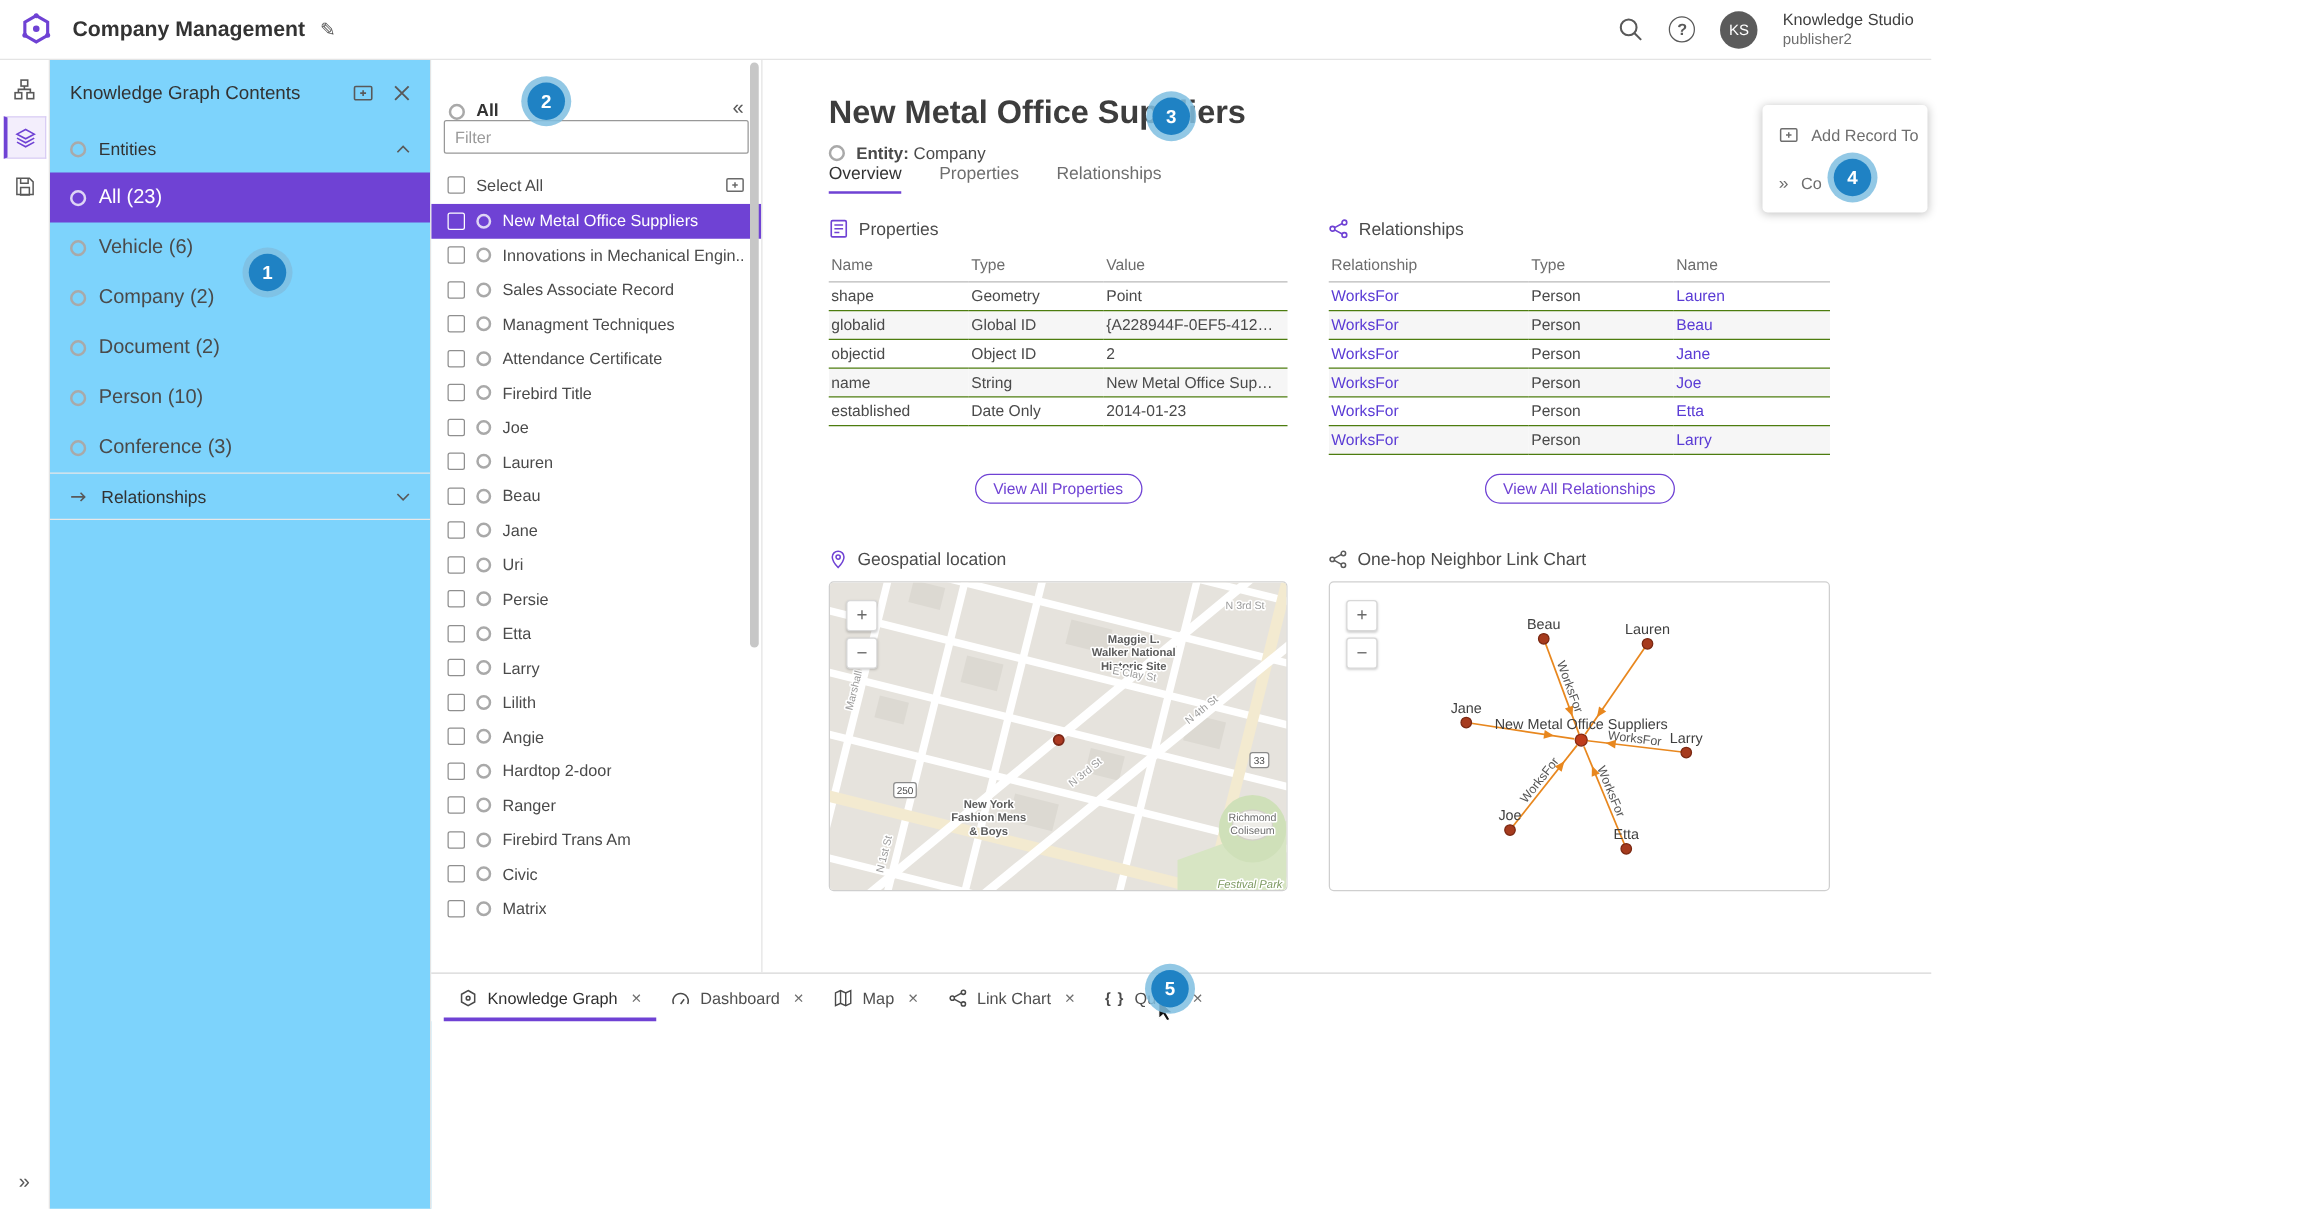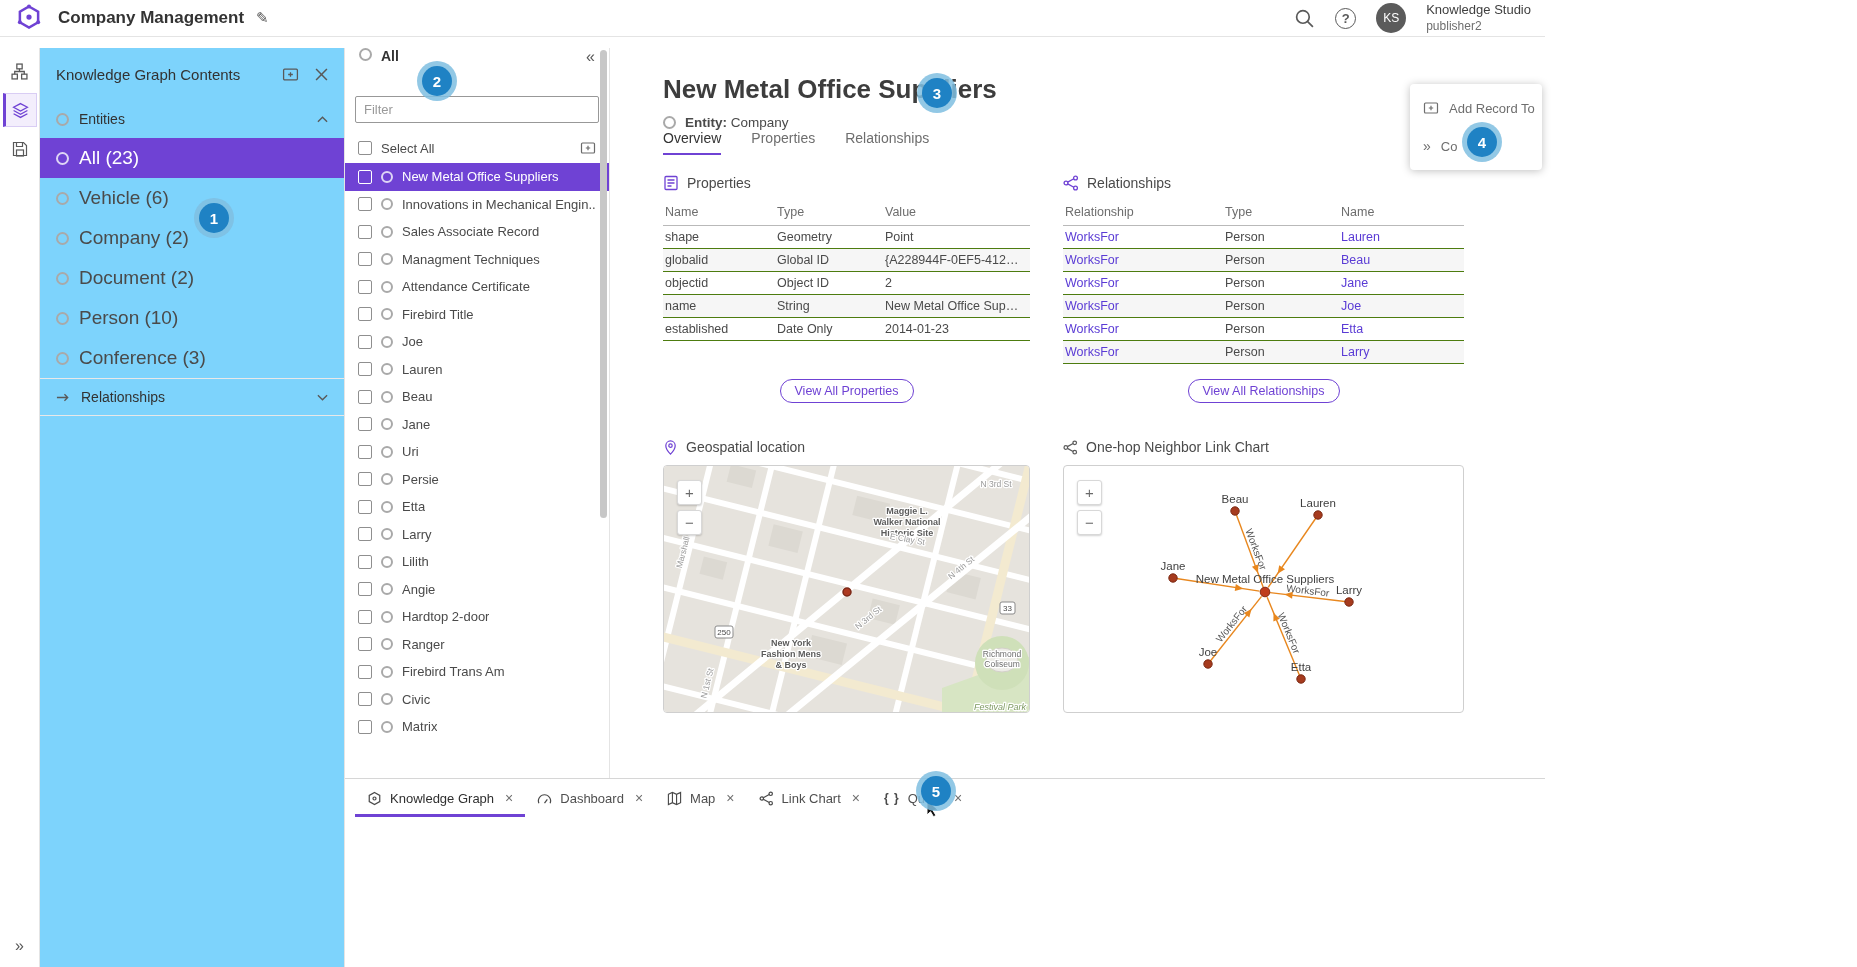--- a/index.html
+++ b/index.html
@@ -1,21 +1,21 @@
 <!DOCTYPE html>
 <html><head>
 <meta charset="utf-8">
 <style>
   * { box-sizing: border-box; margin: 0; padding: 0; }
   html,body { width:1857px; height:967px; background:#fff; overflow:hidden;
     font-family:"Liberation Sans", sans-serif; color:#4a4a4a; }
   .app { position:absolute; left:0; top:0; width:1545px; height:967px; background:#fff; }
 
   
-  .topbar { position:absolute; left:0; top:0; width:100%; height:37px; background:#fff;
+  .topbar { position:absolute; left:0; top:0; width:100%; height:48px; background:#fff;
     border-bottom:1px solid #e4e4e4; display:flex; align-items:center; padding:0 14px; z-index:6; }
   .logo { margin-right:14px; display:flex; }
   .app-title { font-size:17px; font-weight:700; color:#333; margin-right:12px; }
   .pencil { font-size:15px; color:#555; cursor:pointer; }
   .topbar-right { margin-left:auto; display:flex; align-items:center; gap:20px; }
   .help-circle { width:21px; height:21px; border:1.6px solid #595959; border-radius:50%;
     display:grid; place-items:center; font-size:13px; color:#595959; font-weight:700; }
   .avatar { width:30px; height:30px; border-radius:50%; background:#5b5b5b; color:#fff;
     display:grid; place-items:center; font-size:12px; }
   .account { line-height:1.25; font-size:13px; color:#3f3f3f; }
@@ -32,30 +32,30 @@
 
   
   .contents { position:absolute; left:40px; top:48px; bottom:0; width:305px; background:#7dd3fc;
     border-right:1px solid #e4e4e4; z-index:4; }
   .phead { height:52px; display:flex; align-items:center; padding:0 16px; gap:16px; }
   .ptitle { font-size:15px; color:#323232; flex:1; }
   .tree-head { height:38px; display:flex; align-items:center; gap:10px; padding:0 16px;
     font-size:14px; color:#323232; cursor:pointer; }
   .chev { margin-left:auto; display:flex; }
   .tree-item { height:40px; display:flex; align-items:center; gap:10px; padding:0 16px;
-    font-size:19px; color:#4a4a4a; cursor:pointer; white-space:nowrap; }
+    font-size:16px; color:#4a4a4a; cursor:pointer; white-space:nowrap; }
   .tree-item.selected { background:#6f42d4; color:#fff; }
   .ring { width:13px; height:13px; border-radius:50%; border:2px solid #a9a9a9; flex:none; }
   .tree-item.selected .ring { border-color:#ded5f5; }
   .rel-row { border-top:1px solid #e8e8e8; border-bottom:1px solid #e8e8e8; }
 
   
   .listpanel { position:absolute; left:345px; top:48px; width:265px; height:730px; background:#fff;
     border-right:1px solid #e4e4e4; display:flex; flex-direction:column; z-index:4; }
-  .lp-head { height:48px; display:flex; align-items:flex-start; gap:9px; padding:0 14px; flex:none; }
+  .lp-head { height:48px; display:flex; align-items:flex-end; gap:9px; padding:0 14px; flex:none; }
   .lp-title { font-size:14px; font-weight:700; color:#333; }
   .collapse { margin-left:auto; color:#595959; font-size:16px; cursor:pointer; }
   .filter-wrap { padding:0 10px 10px; flex:none; }
   .filter { width:100%; height:27px; border:1px solid #989898; border-radius:2px; padding:0 8px;
     font-size:13px; font-family:inherit; color:#333; background:#fff; }
   .filter::placeholder { color:#9a9a9a; }
   .selall { height:30px; display:flex; align-items:center; gap:9px; padding:0 13px;
     font-size:13px; flex:none; }
   .selall .addrec { margin-left:auto; display:flex; cursor:pointer; }
   .lp-list { flex:1; position:relative; overflow:hidden; }

